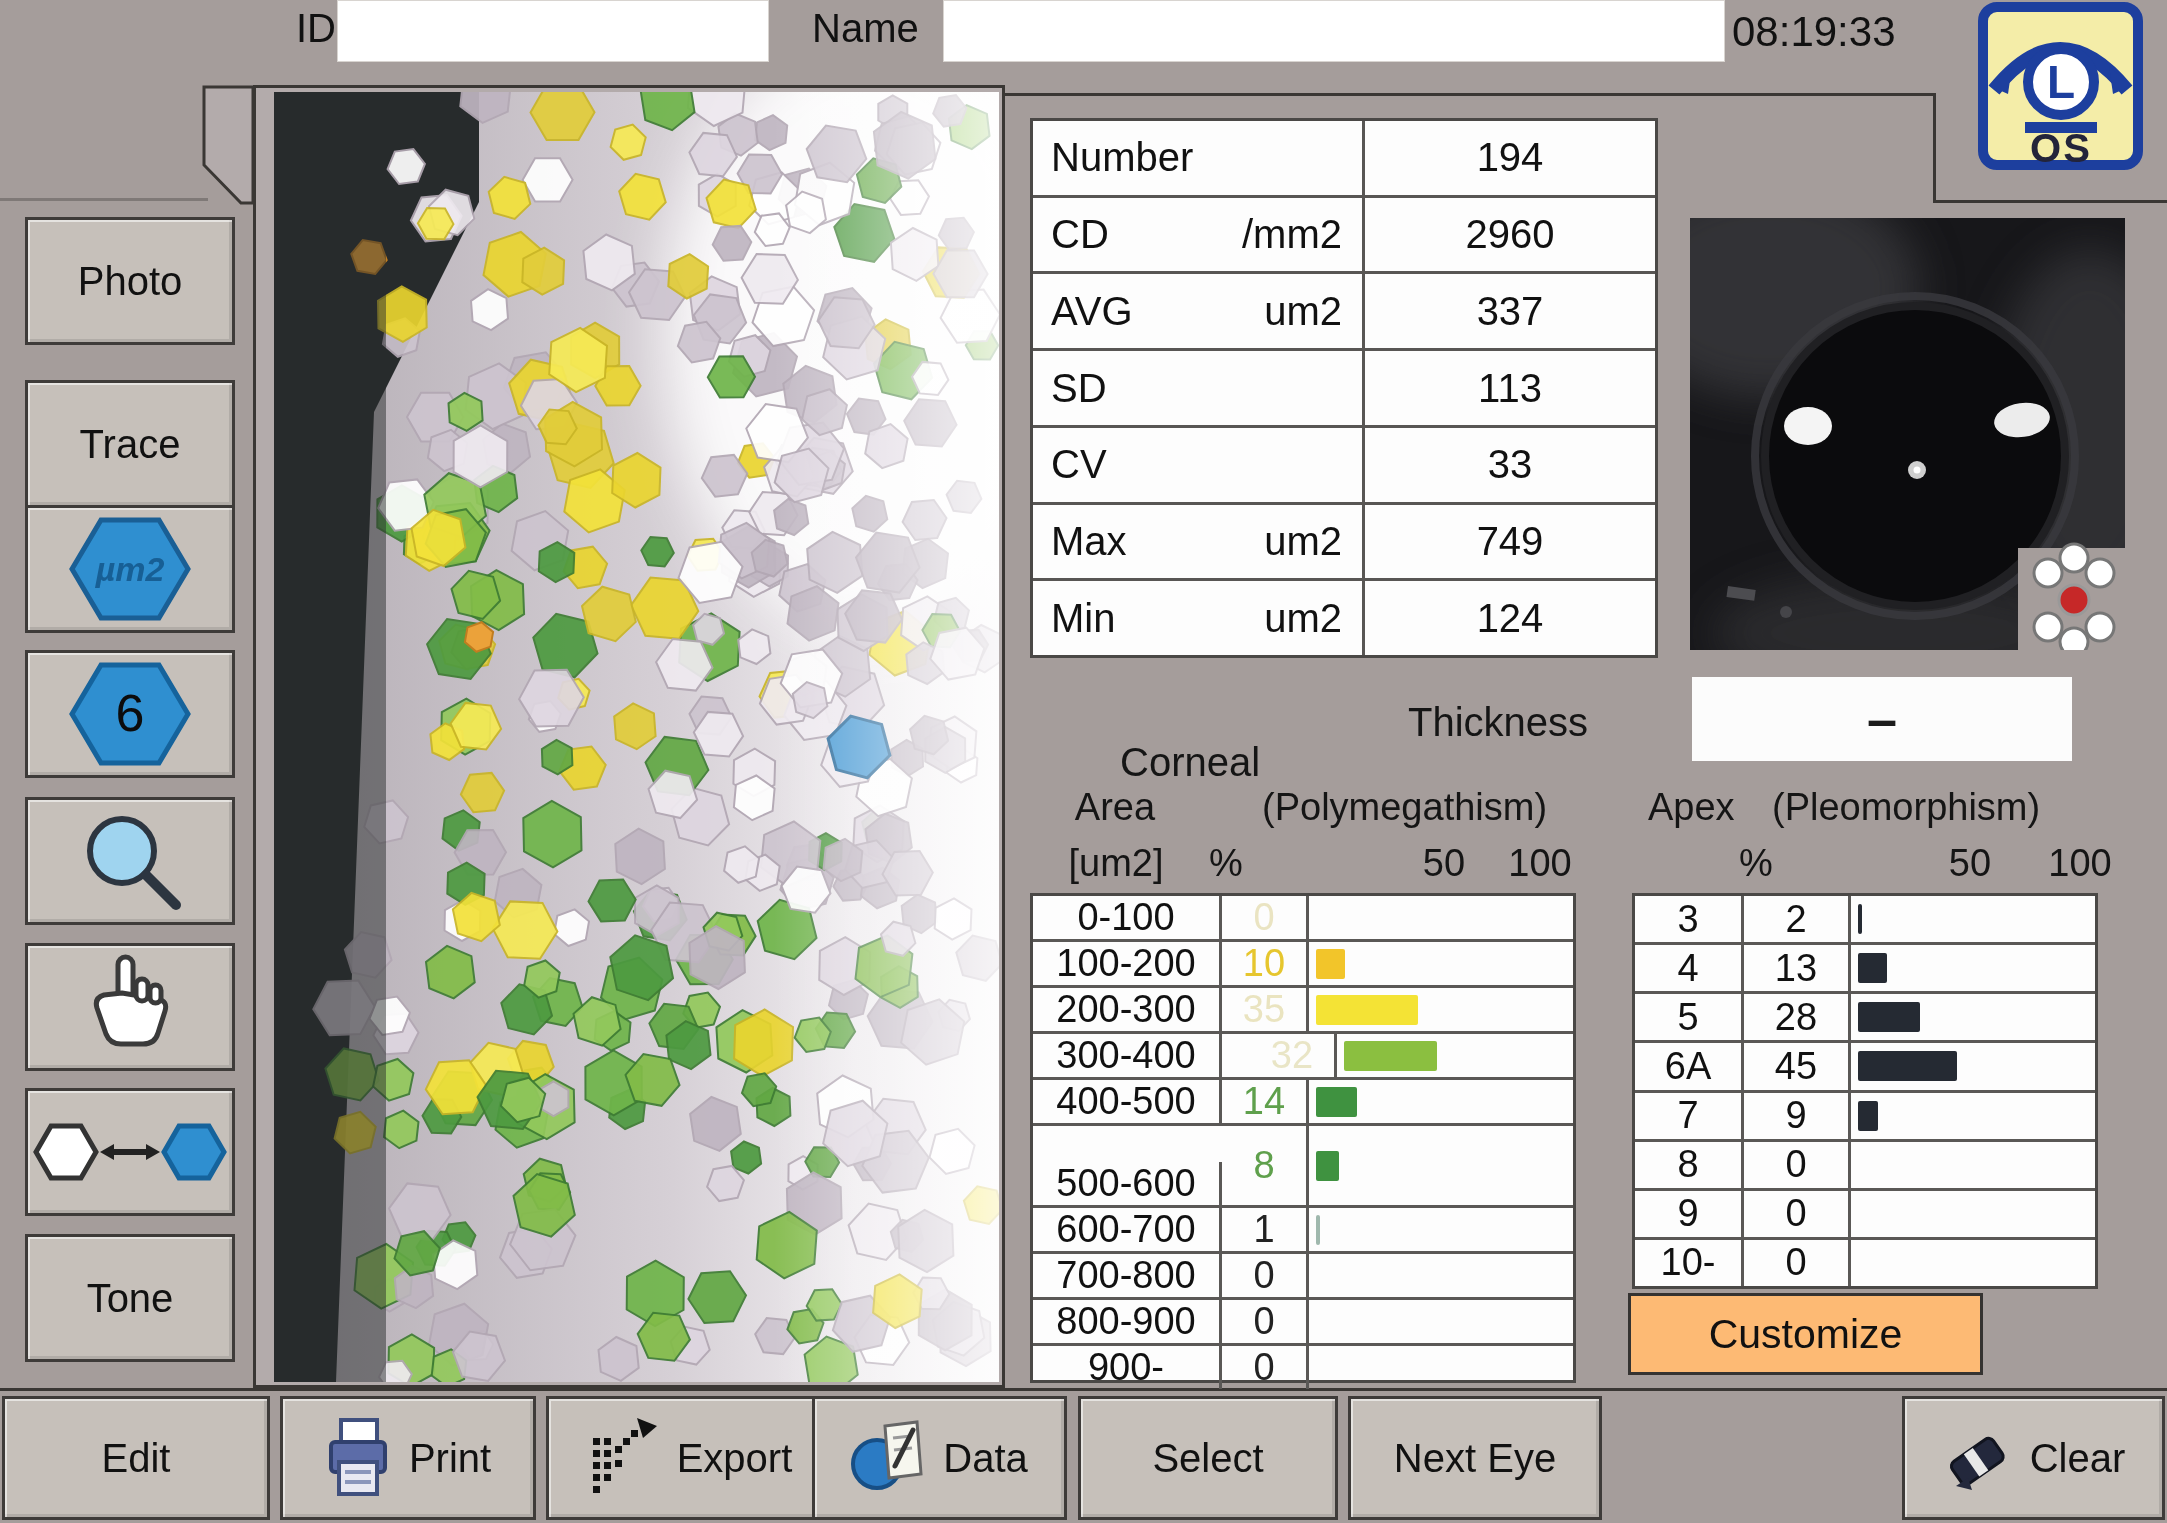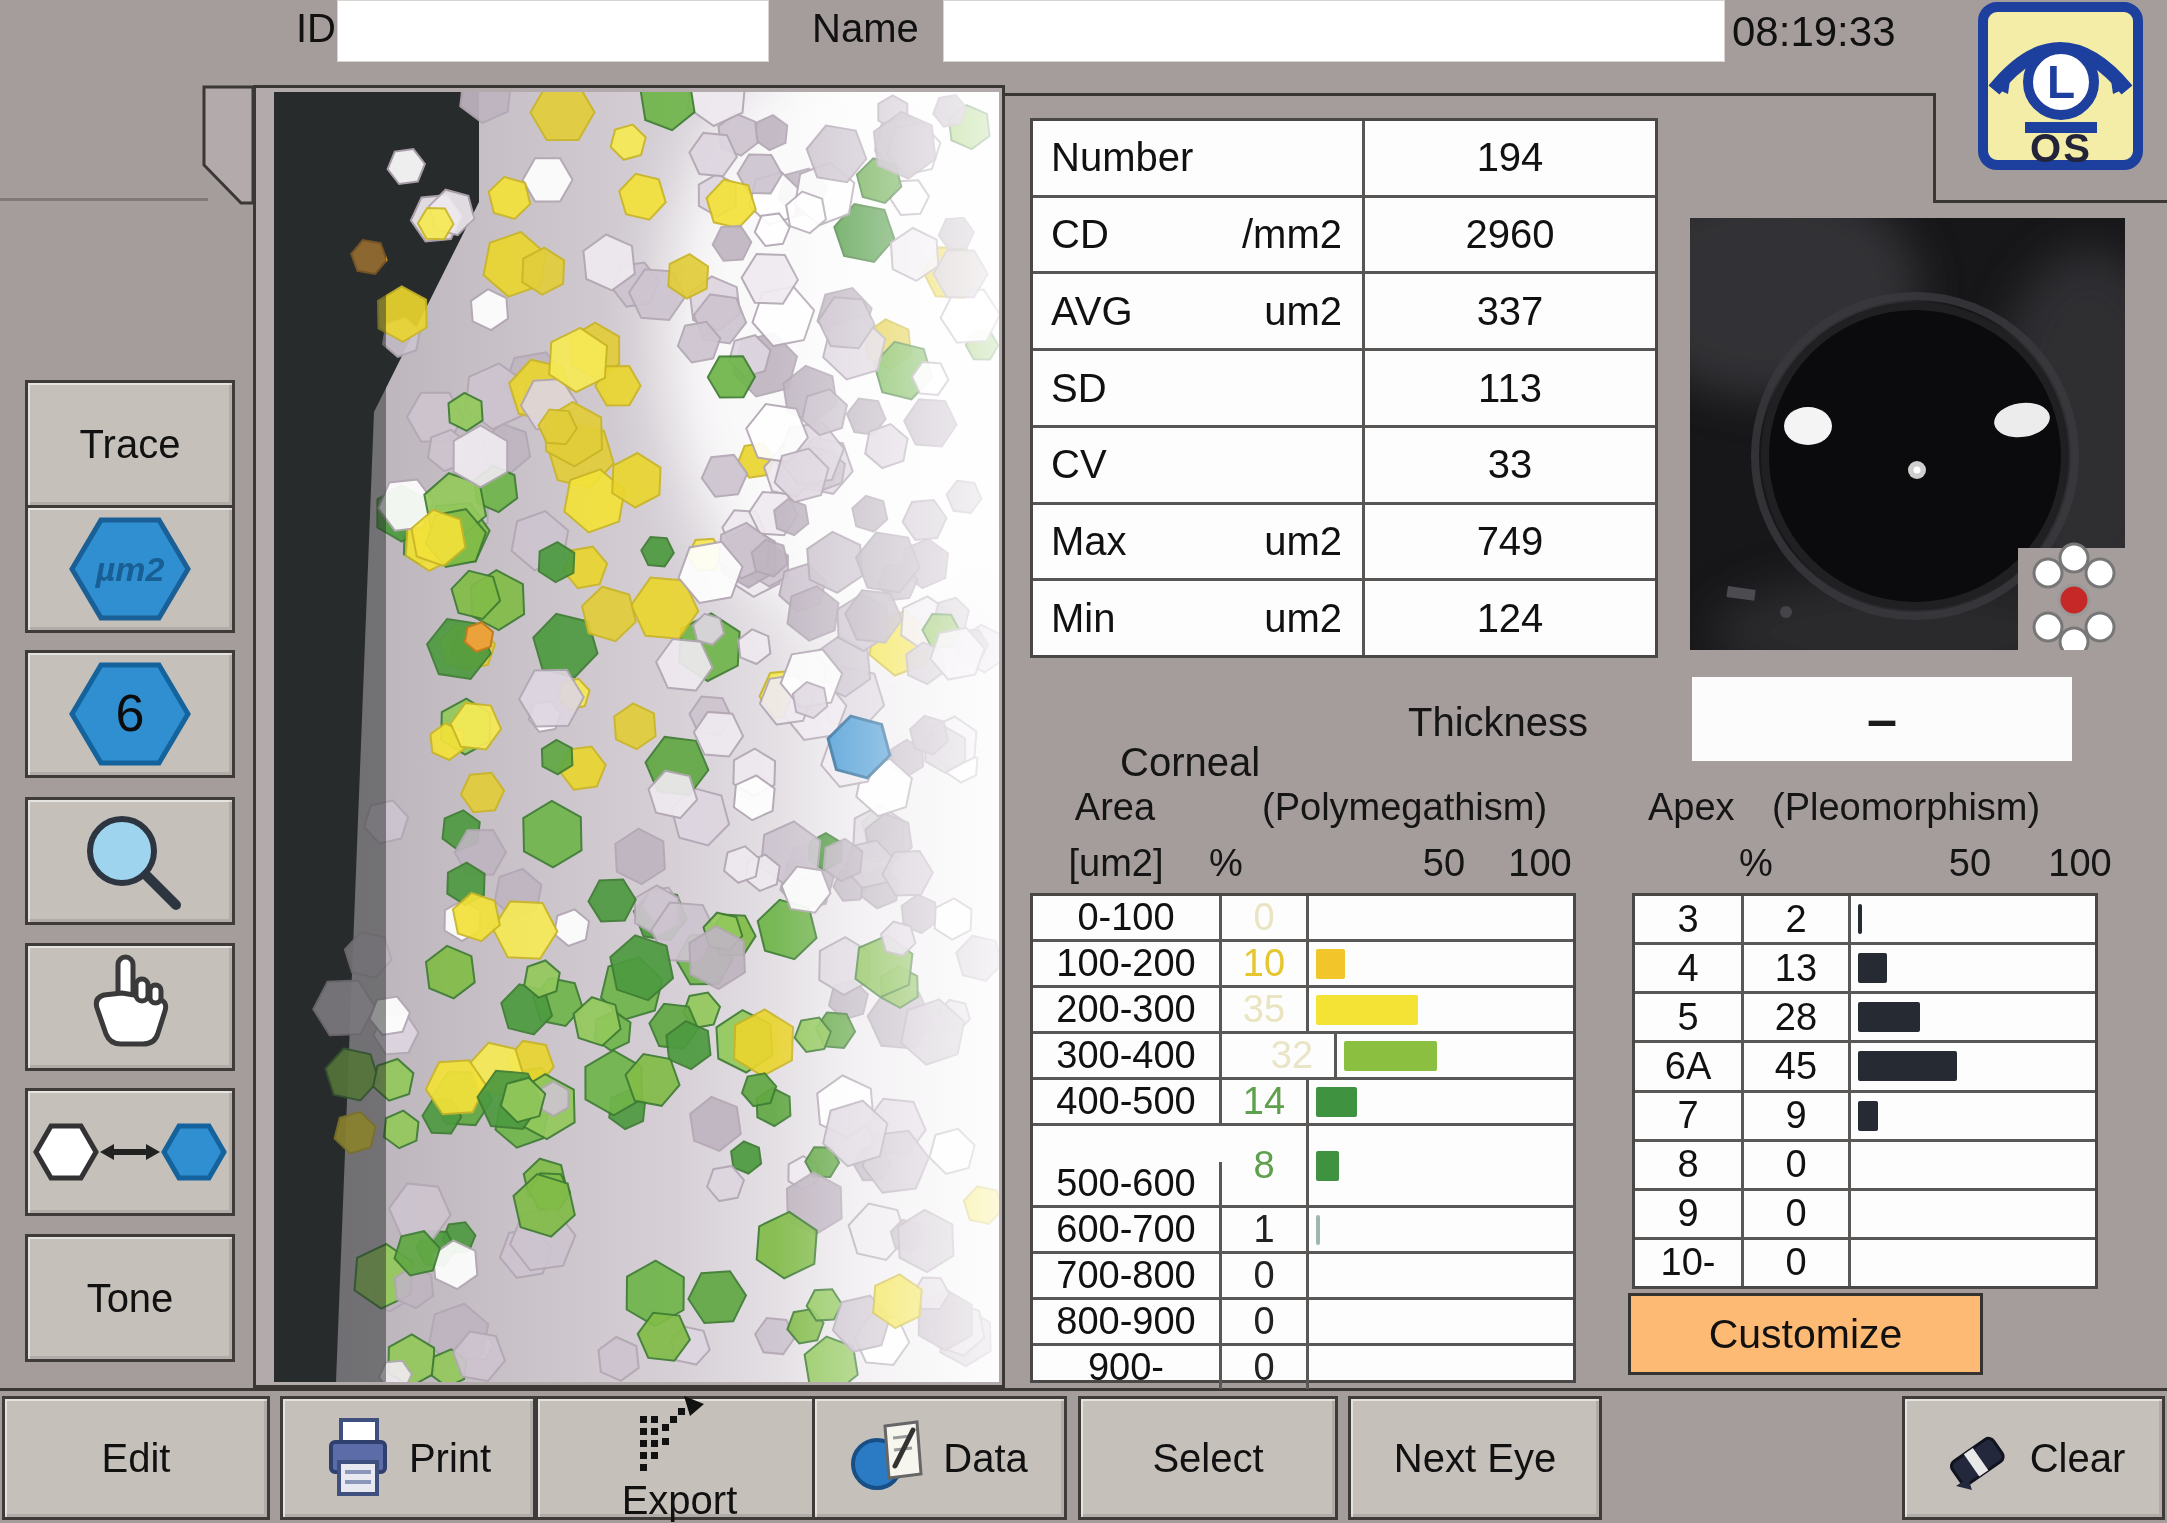--- a/index.html
+++ b/index.html
@@ -427,20 +427,23 @@
           <polygon points="553.4,614.3 539.4,626.2 522.2,620.0 518.8,602.0 532.8,590.1 550.1,596.2" fill="#ded6e0" stroke="#b2a7b3" stroke-width="2" opacity="0.92"></polygon>
           <polygon points="112.7,168.1 101.2,181.9 83.4,178.8 77.3,161.9 88.8,148.1 106.6,151.2" fill="#f0a435" stroke="#c07d20" stroke-width="2"></polygon>
           <polygon points="216.5,554.6 202.4,559.8 190.9,550.1 193.5,535.4 207.6,530.2 219.1,539.9" fill="#eba23a" stroke="#c07d20" stroke-width="2"></polygon>
           <polygon points="615.9,663.3 593.3,685.9 562.4,677.6 554.1,646.7 576.7,624.1 607.6,632.4" fill="#4a9bd5" stroke="#2a6a9a" stroke-width="3"></polygon>
           <rect x="500" y="0" width="225" height="1290" fill="url(#wg)"></rect>
           <rect x="0" y="0" width="112" height="1290" fill="#272b2c" opacity="0.5"></rect>
         </svg>
     </div>
   </div>
 
+  <div class="btn sidebtn" style="top:217px;">
+    <span>Photo</span>
+  </div>
   <div class="btn sidebtn" style="top:380px;">
     <span>Trace</span>
   </div>
   <div class="btn sidebtn" style="top:505px;">
     <svg width="130" height="116" viewBox="0 0 130 116">
       <polygon points="123,58 94,107 36,107 7,58 36,9 94,9" fill="#2f8fd0" stroke="#1a5f95" stroke-width="5"></polygon>
       <text x="65" y="70" text-anchor="middle" font-size="34" font-weight="bold" font-style="italic" fill="#155a8f" opacity="0.9" font-family="Liberation Sans, sans-serif">µm2</text>
     </svg>
   </div>
   <div class="btn sidebtn" style="top:650px;">
@@ -709,21 +712,21 @@
       <svg width="66" height="84" viewBox="0 0 66 84">
         <rect x="16" y="4" width="36" height="26" fill="#ffffff" stroke="#40507e" stroke-width="4"></rect>
         <rect x="6" y="26" width="54" height="30" rx="4" fill="#5c6ca8" stroke="#30406e" stroke-width="4"></rect>
         <rect x="14" y="46" width="38" height="32" fill="#e9e9f2" stroke="#40507e" stroke-width="4"></rect>
         <line x1="20" y1="56" x2="46" y2="56" stroke="#8b96bb" stroke-width="4"></line>
         <line x1="20" y1="66" x2="46" y2="66" stroke="#8b96bb" stroke-width="4"></line>
       </svg>
     </span>
     <span>Print</span>
   </div>
-  <div class="btn" style="left:535px;top:1396px;width:289px;height:124px;flex-direction:column;">
+  <div class="btn" style="left:546px;top:1396px;width:289px;height:124px;">
     <span class="ic">
       <svg width="70" height="84" viewBox="0 0 70 84" fill="#111">
         <g>
           <rect x="4" y="22" width="7" height="7"></rect>
             <rect x="4" y="34" width="7" height="7"></rect>
             <rect x="4" y="46" width="7" height="7"></rect>
             <rect x="4" y="58" width="7" height="7"></rect>
             <rect x="4" y="70" width="7" height="7"></rect>
           <rect x="15" y="22" width="7" height="7"></rect>
             <rect x="15" y="34" width="7" height="7"></rect>

